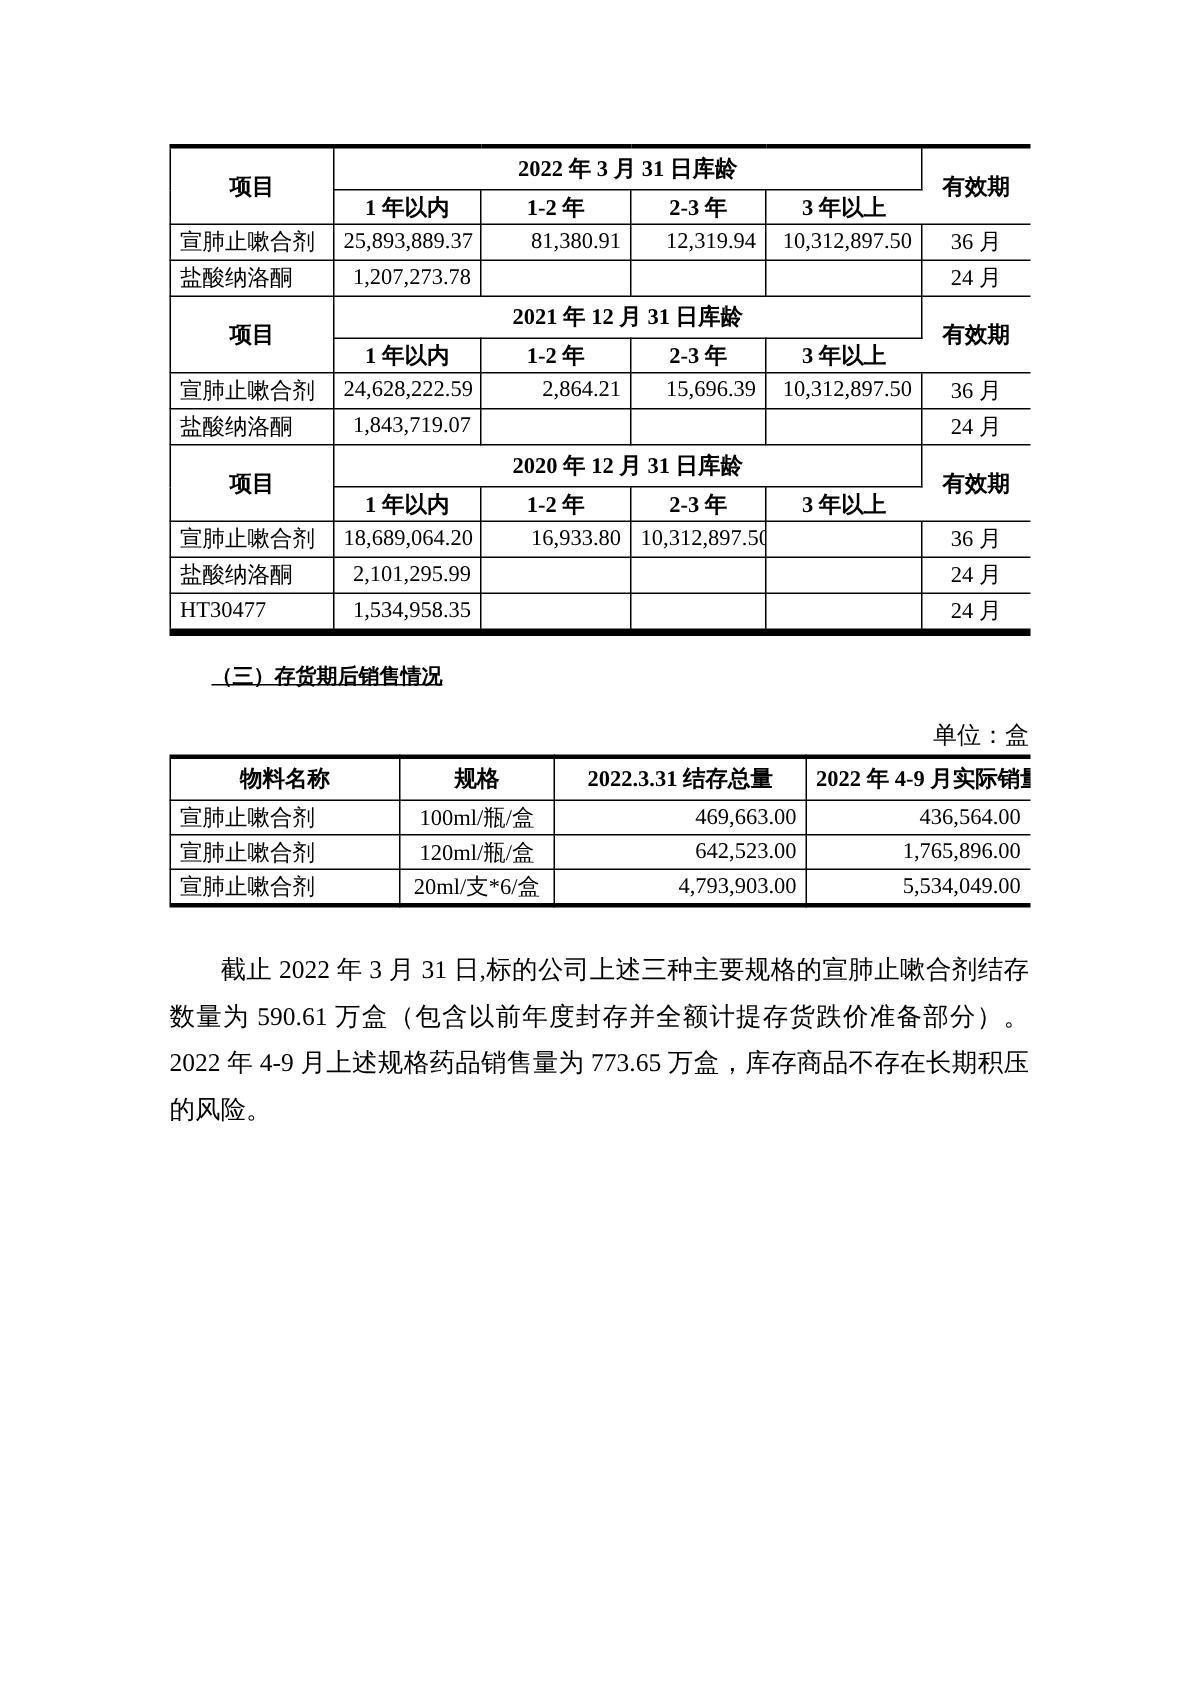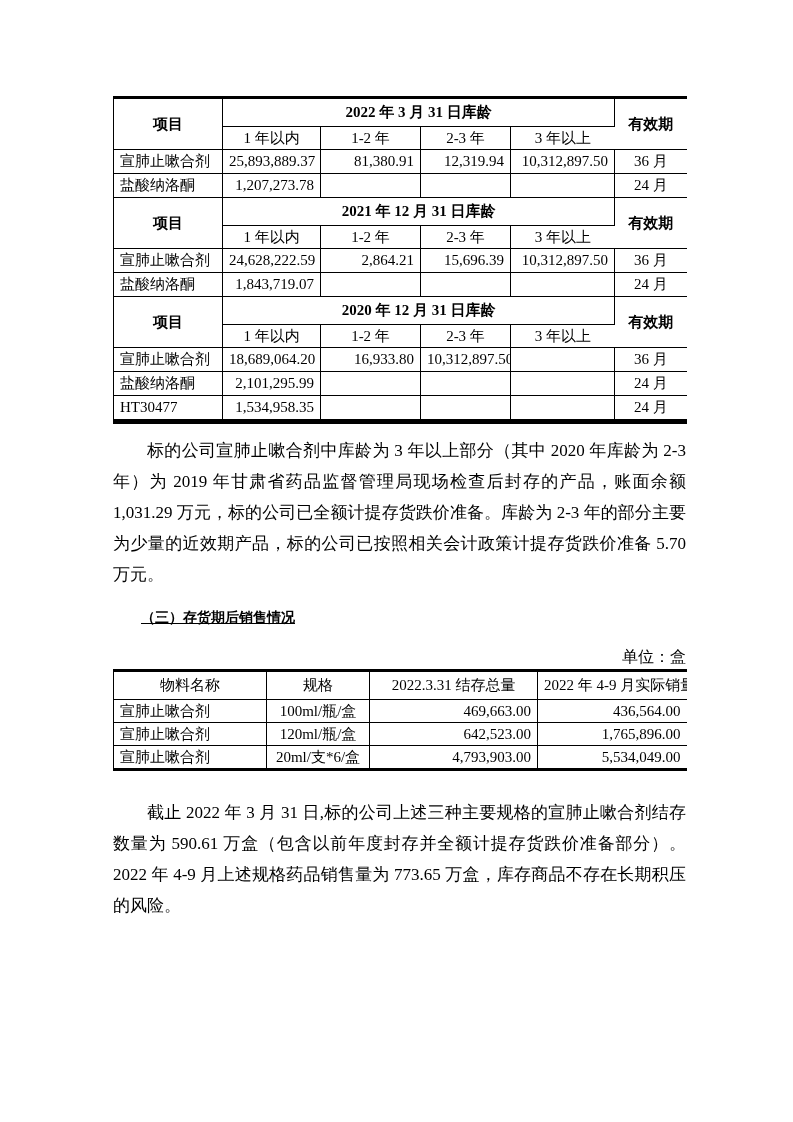--- a/index.html
+++ b/index.html
@@ -29,27 +29,27 @@
     padding:0 6px;
     white-space:nowrap;
     overflow:hidden;
     font-weight:normal;
   }
   table.t tr > *:last-child { border-right-style:hidden; }
   table.t1 { border-top:3px solid #000; border-bottom:5px solid #000000; }
   table.t2 { border-top:3px solid #000; border-bottom:3px solid #000; }
 
   .t1 tr.hdr1 th { height:27px; font-weight:bold; text-align:center; }
-  .t1 tr.hdr2 th { height:22px; font-weight:normal; text-align:center; }
+  .t1 tr.hdr2 th { height:22px; font-weight:bold; text-align:center; }
   .t1 td { height:23px; }
   .item-cell   { text-align:left;  padding-left:7px; }
   .num-cell    { text-align:right; padding-right:10px;margin-top:36px; }
   .validity-cell { text-align:center; }
 
-  .t2 tr.hdr th { height:27px; font-weight:normal; text-align:center; }
+  .t2 tr.hdr th { height:27px; font-weight:bold; text-align:center; }
   .t2 td { height:22px; }
   .name-cell { text-align:left; padding-left:7px; }
   .spec-cell { text-align:center; }
   .t2 tr.total-row td {
     border-top:2px solid #000;
     font-weight:bold;
   }
   .total-label { text-align:center; }
 
   
@@ -178,21 +178,20 @@
           <td class="item-cell">HT30477</td>
           <td class="num-cell">1,534,958.35</td>
           <td class="num-cell"></td>
           <td class="num-cell"></td>
           <td class="num-cell"></td>
           <td class="validity-cell">24 月</td>
         </tr>
       </tbody>
   </table>
 
-  <p class="body-par par-first">标的公司宣肺止嗽合剂中库龄为 3 年以上部分（其中 2020 年库龄为 2-3 年）为 2019 年甘肃省药品监督管理局现场检查后封存的产品，账面余额 1,031.29 万元，标的公司已全额计提存货跌价准备。库龄为 2-3 年的部分主要为少量的近效期产品，标的公司已按照相关会计政策计提存货跌价准备 5.70 万元。</p>
 
   <h3 class="heading">（三）存货期后销售情况</h3>
 
 
   <div class="unit">单位：盒</div>
 
   <table class="t t2">
     <colgroup>
       <col style="width:153px">
         <col style="width:103px">

